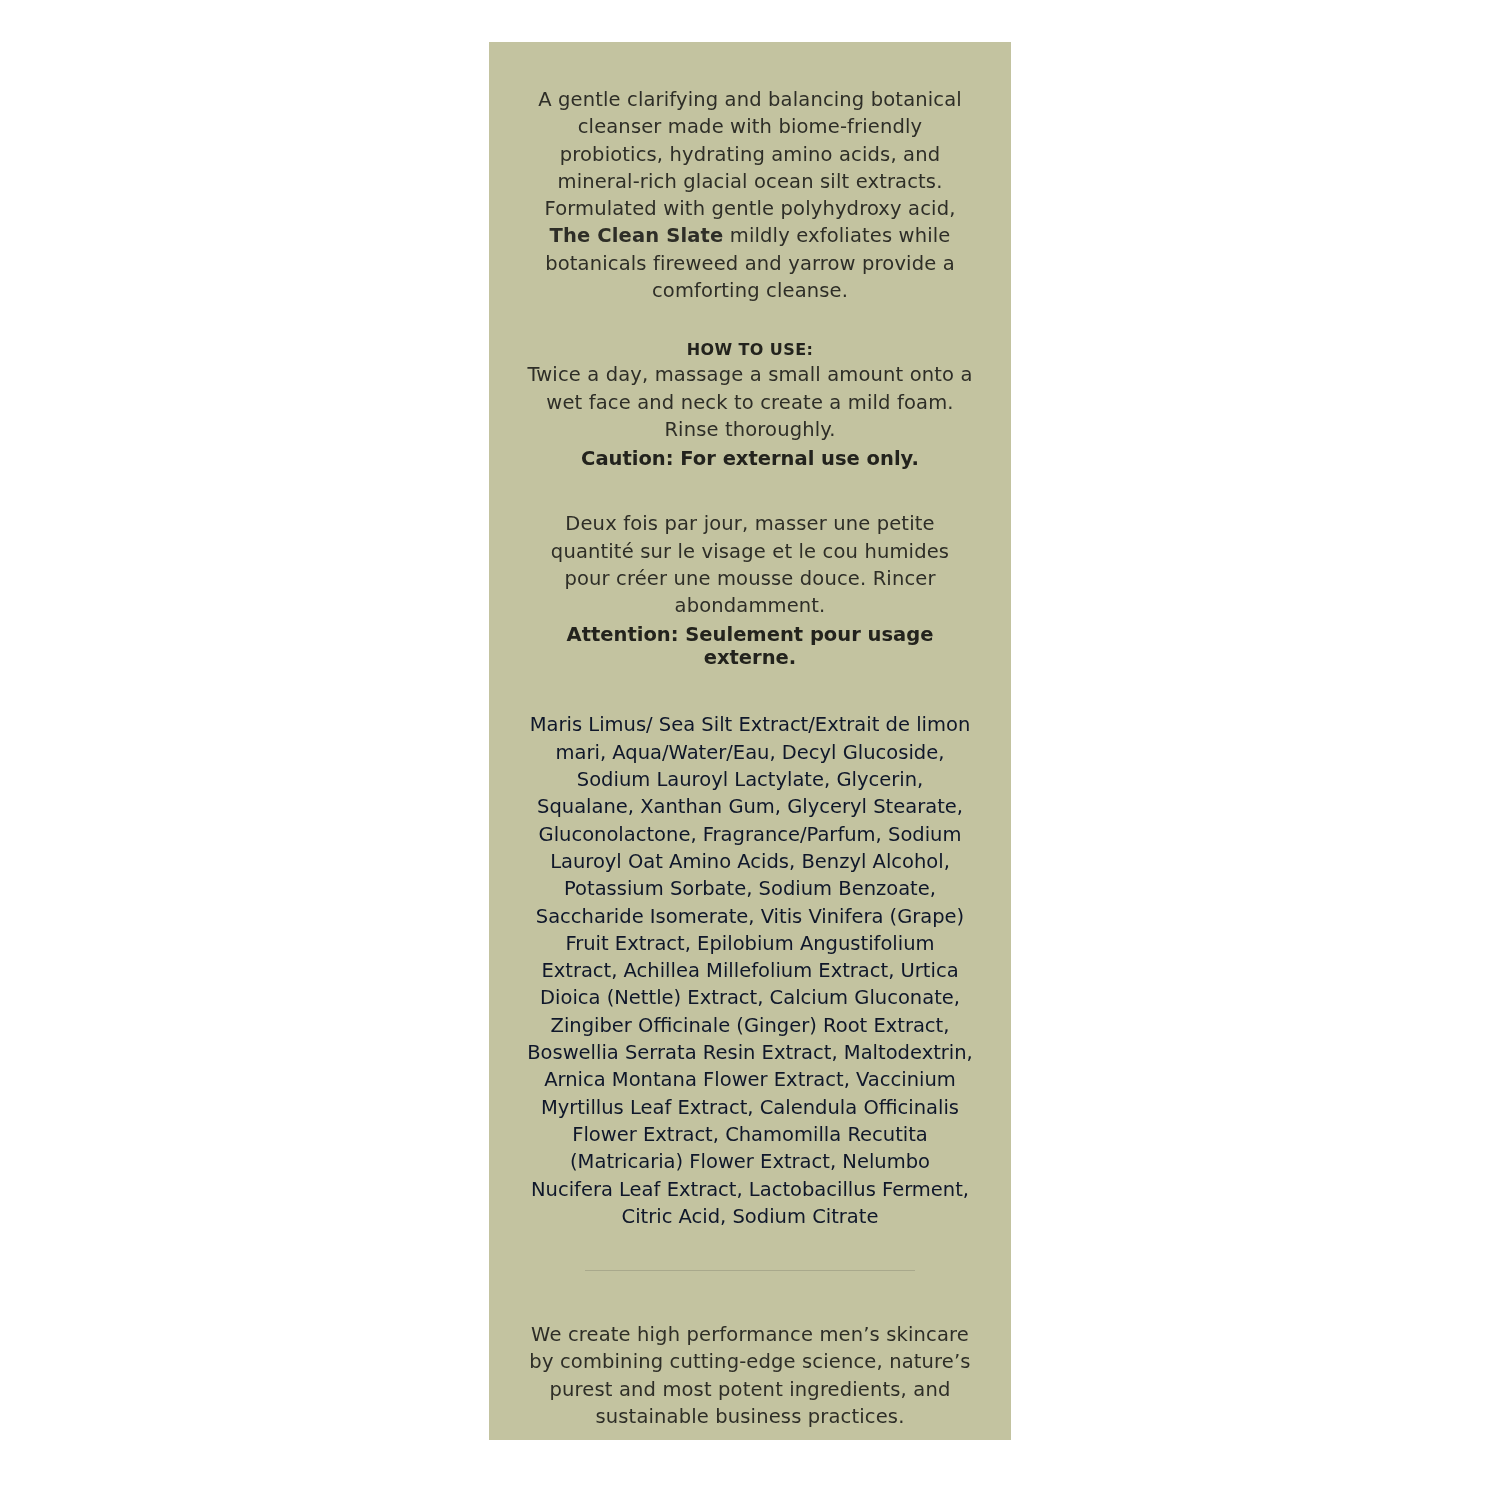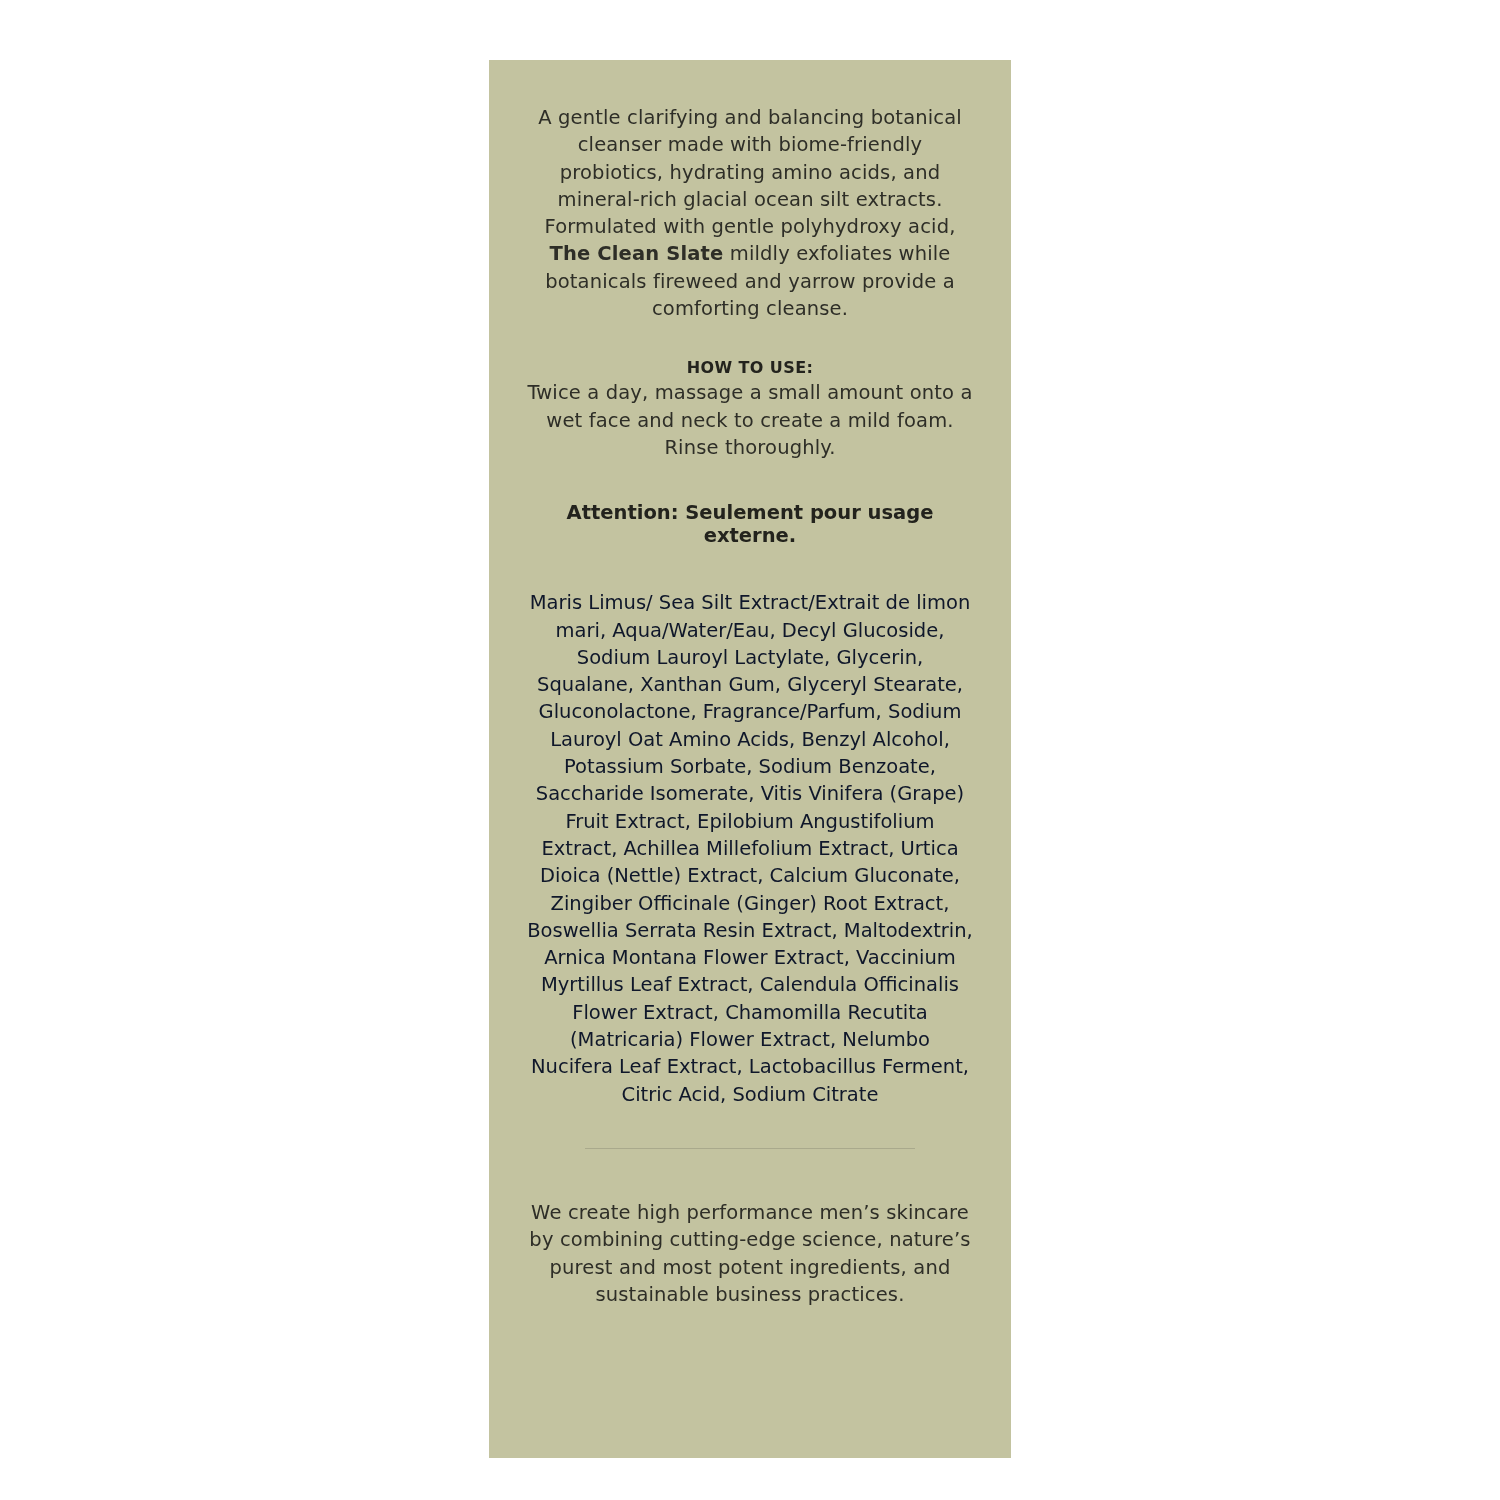--- a/index.html
+++ b/index.html
@@ -15,21 +15,21 @@
   }
   .stage {
     position: relative;
     width: 1500px;
     height: 1500px;
     background: #ffffff;
   }
   .panel {
     position: absolute;
     left: 489px;
-    top: 60px;
+    top: 42px;
     width: 522px;
     height: 1398px;
     background: #c3c3a0;
     box-sizing: border-box;
     padding: 40px 38px 30px 38px;
     color: #2b2b26;
   }
   .para {
     text-align: center;
     font-size: 19.5px;
@@ -90,23 +90,25 @@
 <div class="stage">
   <div class="panel">
 
     <div class="para block-intro">
       <span>A gentle clarifying and balancing botanical cleanser made with biome-friendly probiotics, hydrating amino acids, and mineral-rich glacial ocean silt extracts. Formulated with gentle polyhydroxy acid, </span><span class="bold">The Clean Slate</span><span> mildly exfoliates while botanicals fireweed and yarrow provide a comforting cleanse.</span>
     </div>
 
     <div class="sec-howto">
       <div class="heading">HOW TO USE:</div>
       <div class="para">Twice a day, massage a small amount onto a wet face and neck to create a mild foam. Rinse thoroughly.</div>
+      <div class="caution">Caution: For external use only.</div>
     </div>
 
     <div class="sec-comment">
+      <div class="para">Deux fois par jour, masser une petite quantité sur le visage et le cou humides pour créer une mousse douce. Rincer abondamment.</div>
       <div class="caution">Attention: Seulement pour usage externe.</div>
     </div>
 
     <div class="sec-ingredients">
       <div class="ing-body">Maris Limus/ Sea Silt Extract/Extrait de limon mari, Aqua/Water/Eau, Decyl Glucoside, Sodium Lauroyl Lactylate, Glycerin, Squalane, Xanthan Gum, Glyceryl Stearate, Gluconolactone, Fragrance/Parfum, Sodium Lauroyl Oat Amino Acids, Benzyl Alcohol, Potassium Sorbate, Sodium Benzoate, Saccharide Isomerate, Vitis Vinifera (Grape) Fruit Extract, Epilobium Angustifolium Extract, Achillea Millefolium Extract, Urtica Dioica (Nettle) Extract, Calcium Gluconate, Zingiber Officinale (Ginger) Root Extract, Boswellia Serrata Resin Extract, Maltodextrin, Arnica Montana Flower Extract, Vaccinium Myrtillus Leaf Extract, Calendula Officinalis Flower Extract, Chamomilla Recutita (Matricaria) Flower Extract, Nelumbo Nucifera Leaf Extract, Lactobacillus Ferment, Citric Acid, Sodium Citrate</div>
     </div>
 
     <div class="divider"></div>
 
     <div class="sec-mission">

